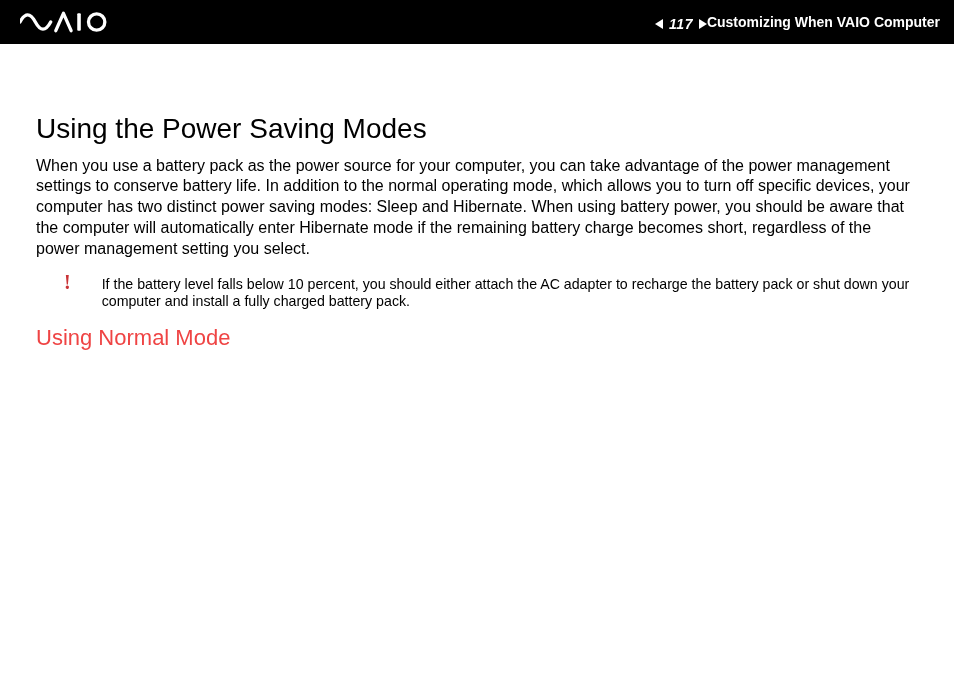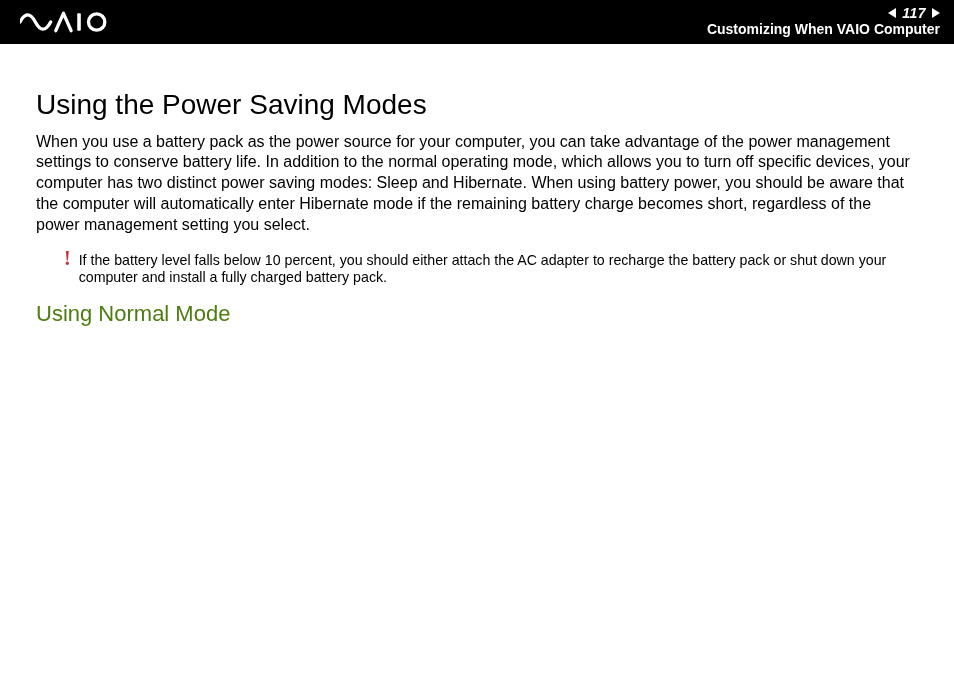--- a/index.html
+++ b/index.html
@@ -26,21 +26,21 @@
     align-items: baseline;
     gap: 0px;
     font-size: 0;
   }
   .logo svg {
     height: 22px;
     width: 92px;
   }
   .header-right {
     display: flex;
-    flex-direction: column;
+    flex-direction: row;
     align-items: flex-end;
   }
   .pagenav {
     display: flex;
     align-items: center;
     gap: 6px;
     font-size: 14px;
     font-weight: bold;
     font-style: italic;
     letter-spacing: 0.5px;
@@ -58,21 +58,21 @@
   }
   .pagenav .chev-right {
     border-left: 8px solid #fff;
   }
   .section-name {
     font-size: 14px;
     font-weight: bold;
     line-height: 18px;
   }
   .content {
-    padding: 44px 36px 0 36px;
+    padding: 68px 36px 0 36px;
   }
   h1.title {
     font-weight: normal;
     font-size: 28px;
     margin: 0 0 10px 0;
     line-height: 1.2;
   }
   p.body {
     font-size: 16px;
     line-height: 1.3;
@@ -92,23 +92,24 @@
     font-size: 20px;
     line-height: 1;
     margin-top: -4px;
   }
   .warning-text {
     font-family: Arial, Helvetica, sans-serif;
     font-size: 14.2px;
     line-height: 1.25;
     font-stretch: condensed;
     letter-spacing: 0px;
+    margin-left: 23px;
   }
   h2.sub {
-    color: #4d7c0f;
+    color: #ef4444;
     font-weight: normal;
     font-size: 22px;
     margin: 0 0 6px 0;
     line-height: 1.2;
   }
 </style>
 </head>
 <body>
 
 <div class="header">

